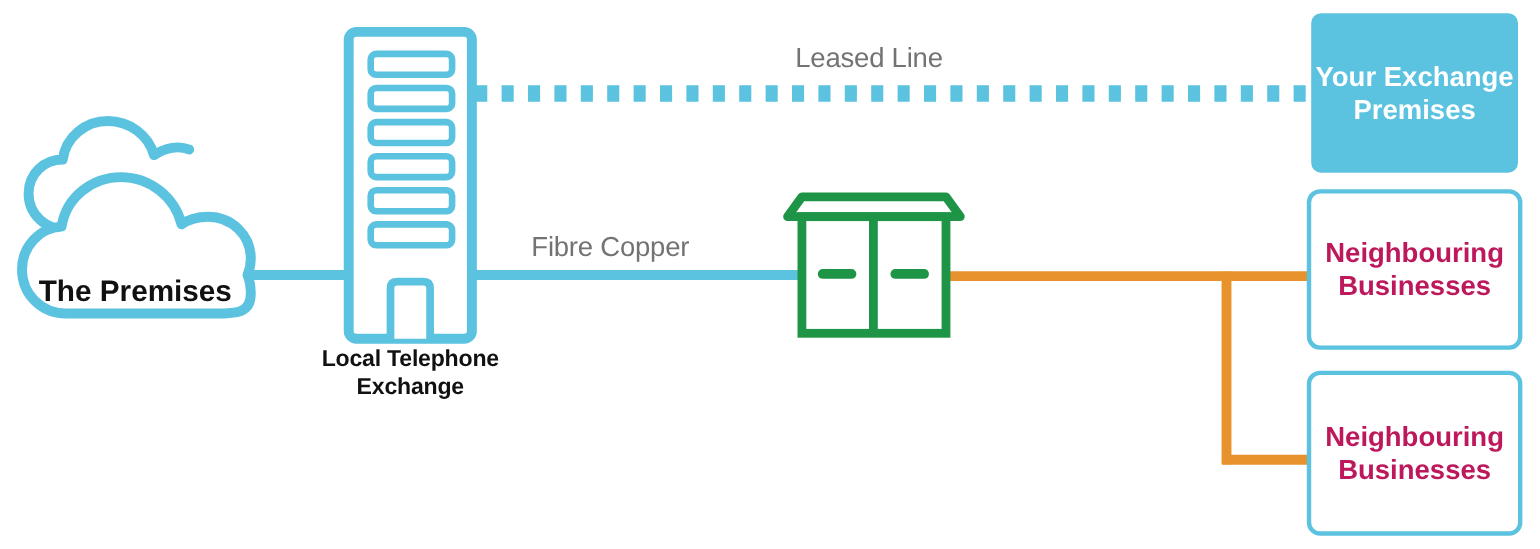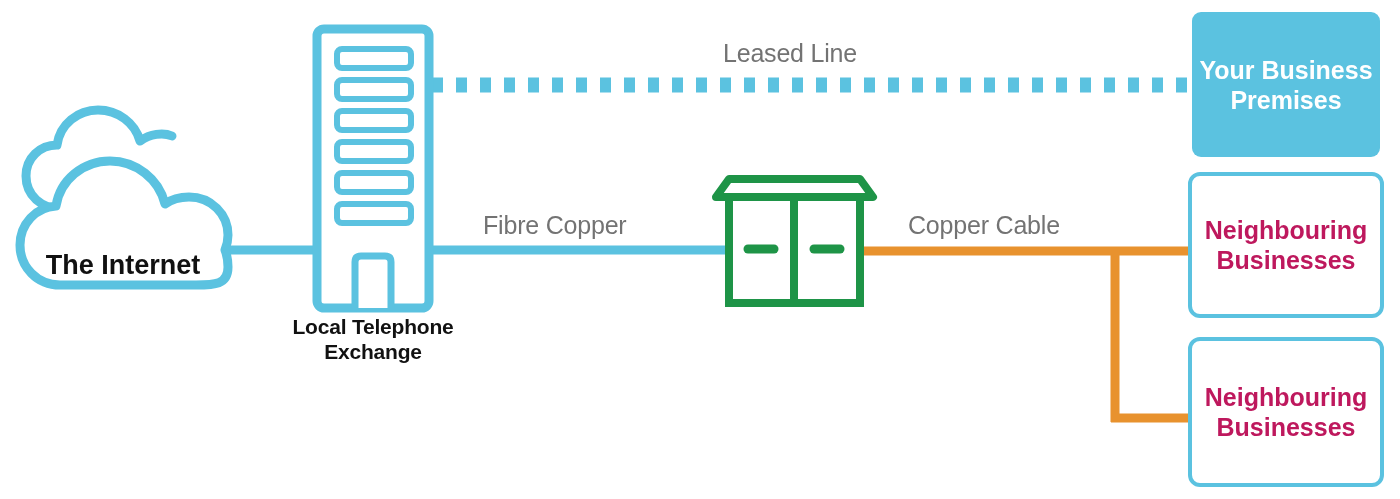--- a/index.html
+++ b/index.html
@@ -129,33 +129,32 @@
 
     <g>
       <path d="M 716 197 L 729 179 L 860 179 L 873 197 Z" fill="#ffffff" stroke="#1E9447" stroke-width="8" stroke-linejoin="round"></path>
       <rect x="729" y="197" width="131" height="106" fill="#ffffff" stroke="#1E9447" stroke-width="8"></rect>
       <line x1="794" y1="197" x2="794" y2="303" stroke="#1E9447" stroke-width="8"></line>
       <line x1="748" y1="249" x2="774" y2="249" stroke="#1E9447" stroke-width="9" stroke-linecap="round"></line>
       <line x1="814" y1="249" x2="840" y2="249" stroke="#1E9447" stroke-width="9" stroke-linecap="round"></line>
     </g>
   </svg>
 
-  <div class="cloud-text" style="left:28px; top:250px; width:190px;">The Internet</div>
+  <div class="cloud-text" style="left:28px; top:250px; width:190px;">The Premises</div>
 
   <div class="node-label caption" style="left:253px; top:315px; width:240px;">Local Telephone
 Exchange</div>
 
 
   <div class="link-label" style="left:723px; top:39px;">Leased Line</div>
 
   <div class="link-label" style="left:483px; top:211px;">Fibre Copper</div>
 
-  <div class="link-label" style="left:908px; top:211px;">Copper Cable</div>
 
-  <div class="boxed-label premises-box" style="left:1192px; top:12px; width:188px; height:145px;">Your Business
+  <div class="boxed-label premises-box" style="left:1192px; top:12px; width:188px; height:145px;">Your Exchange
 Premises</div>
 
   <div class="boxed-label neighbour-box" style="left:1188px; top:172px; width:196px; height:146px;">Neighbouring
 Businesses</div>
 
   <div class="boxed-label neighbour-box" style="left:1188px; top:337px; width:196px; height:150px;">Neighbouring
 Businesses</div>
 
 </div>
 

